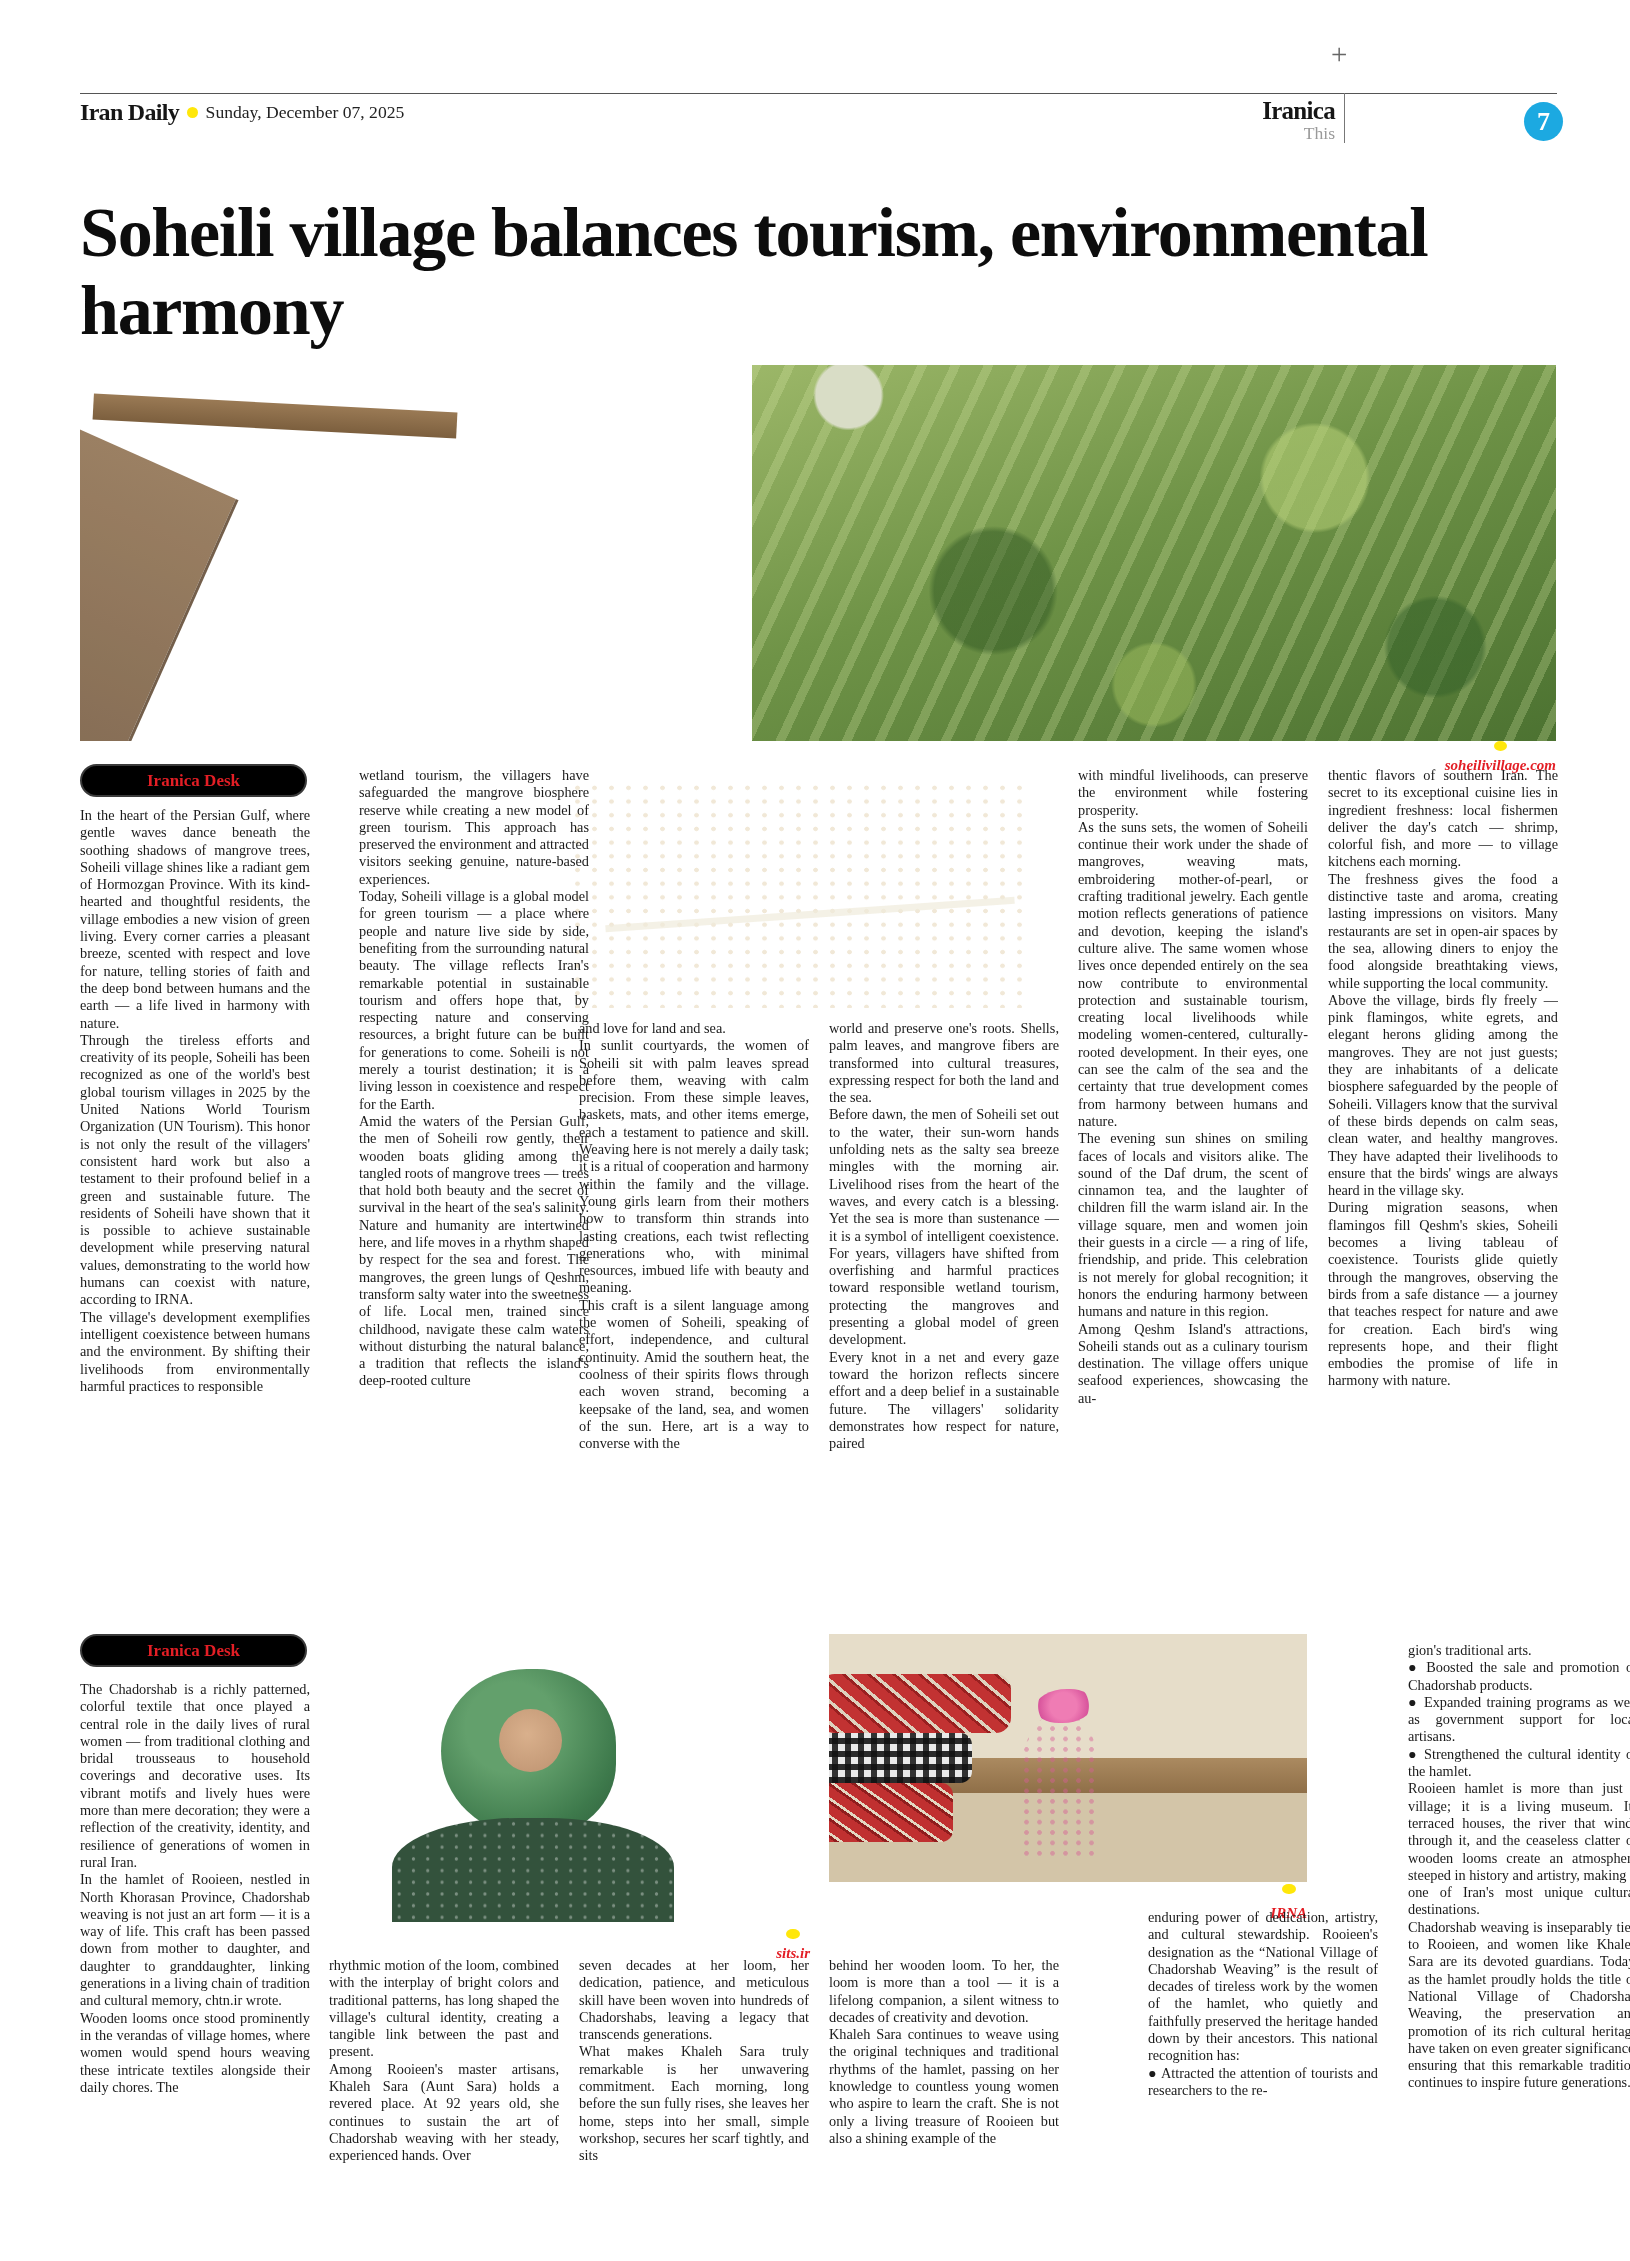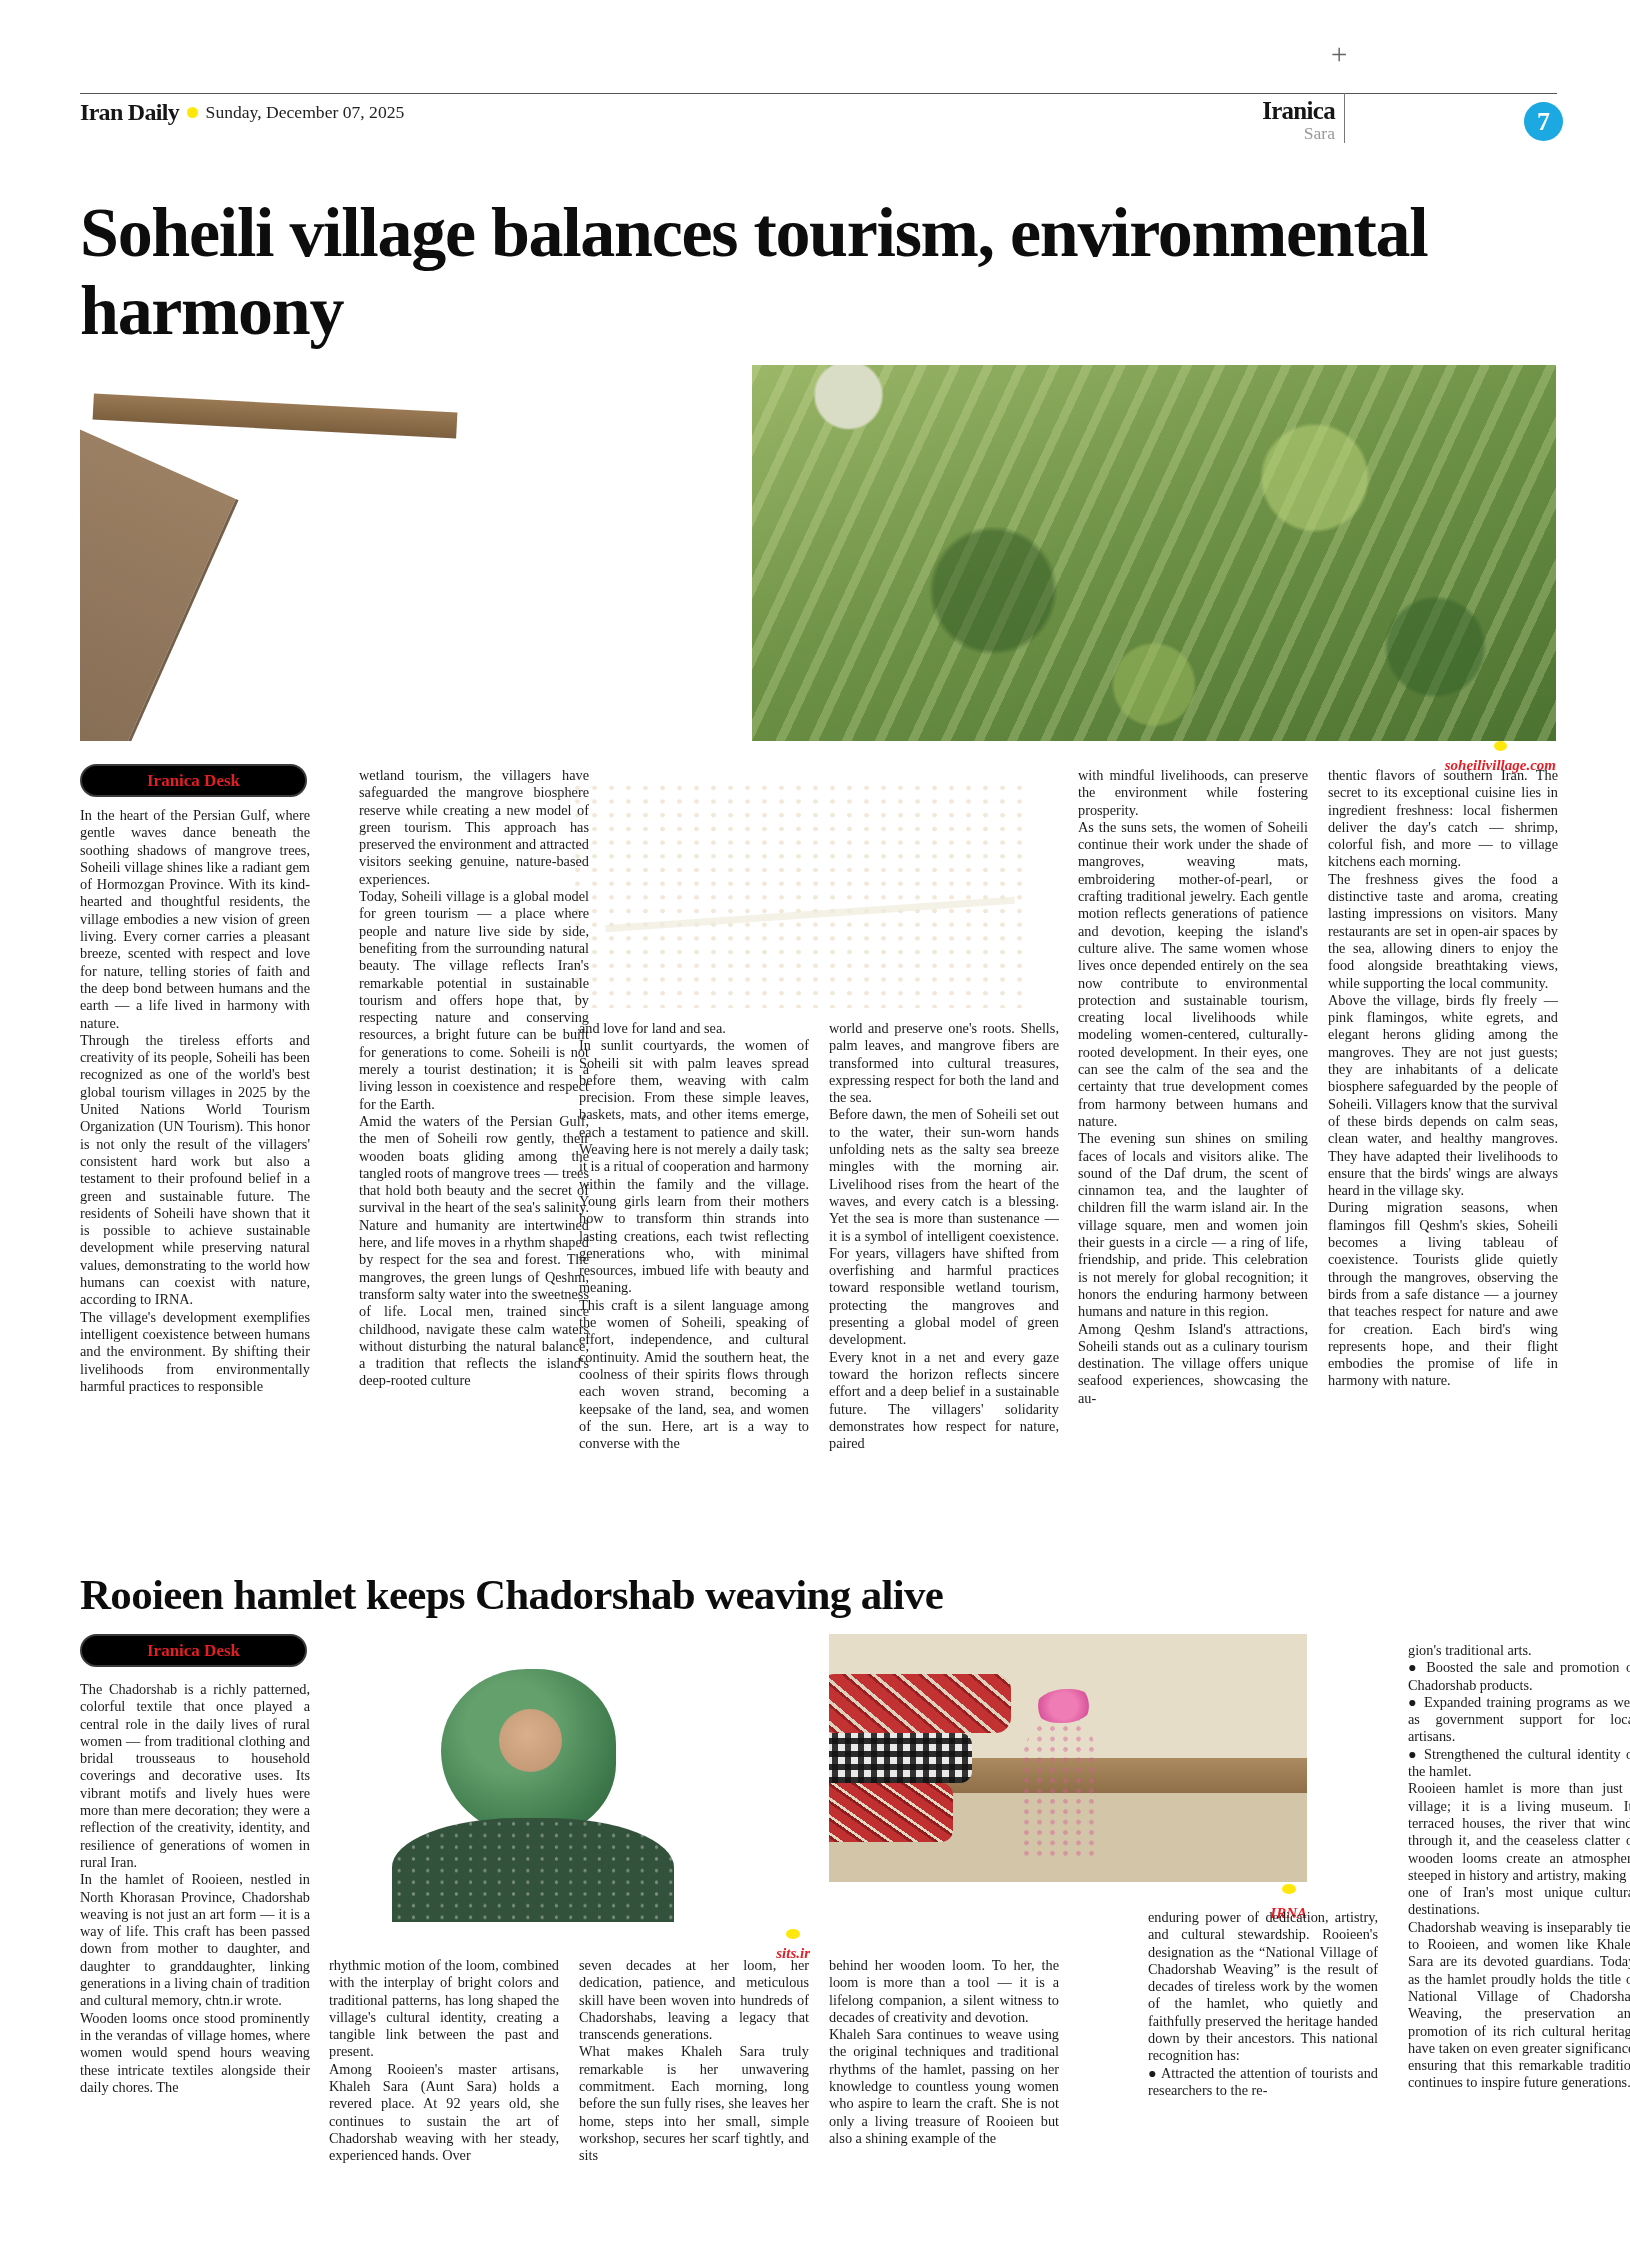--- a/index.html
+++ b/index.html
@@ -113,21 +113,21 @@
   <div class="top-rule"></div>
 
   <div class="masthead">
     <span class="paper-name">Iran Daily</span>
     <span class="yellow-dot"></span>
     <span class="date-text">Sunday, December 07, 2025</span>
   </div>
 
   <div class="section-block">
     <div class="section-name">Iranica</div>
-    <div class="section-sub">Sara</div>
+    <div class="section-sub">This</div>
   </div>
   <div class="header-vrule"></div>
   <div class="page-circle">7</div>
 
   <div class="headline1">Soheili village balances tourism, environmental harmony</div>
 
   <div class="photo ph-harbor" style="left:80px; top:365px; width:662px; height:376px;">
     <div class="walkway"></div>
     <div class="pier"></div>
   </div>
@@ -162,21 +162,20 @@
 Every knot in a net and every gaze toward the horizon reflects sincere effort and a deep belief in a sustainable future. The villagers' solidarity demonstrates how respect for nature, paired</div>
   <div class="col" style="left:1078px; top:767px; height:797px;">with mindful livelihoods, can preserve the environment while fostering prosperity.
 As the suns sets, the women of Soheili continue their work under the shade of mangroves, weaving mats, embroidering mother-of-pearl, or crafting traditional jewelry. Each gentle motion reflects generations of patience and devotion, keeping the island's culture alive. The same women whose lives once depended entirely on the sea now contribute to environmental protection and sustainable tourism, creating local livelihoods while modeling women-centered, culturally-rooted development. In their eyes, one can see the calm of the sea and the certainty that true development comes from harmony between humans and nature.
 The evening sun shines on smiling faces of locals and visitors alike. The sound of the Daf drum, the scent of cinnamon tea, and the laughter of children fill the warm island air. In the village square, men and women join their guests in a circle — a ring of life, friendship, and pride. This celebration is not merely for global recognition; it honors the enduring harmony between humans and nature in this region.
 Among Qeshm Island's attractions, Soheili stands out as a culinary tourism destination. The village offers unique seafood experiences, showcasing the au-</div>
   <div class="col" style="left:1328px; top:767px; height:797px;">thentic flavors of southern Iran. The secret to its exceptional cuisine lies in ingredient freshness: local fishermen deliver the day's catch — shrimp, colorful fish, and more — to village kitchens each morning.
 The freshness gives the food a distinctive taste and aroma, creating lasting impressions on visitors. Many restaurants are set in open-air spaces by the sea, allowing diners to enjoy the food alongside breathtaking views, while supporting the local community.
 Above the village, birds fly freely — pink flamingos, white egrets, and elegant herons gliding among the mangroves. They are not just guests; they are inhabitants of a delicate biosphere safeguarded by the people of Soheili. Villagers know that the survival of these birds depends on calm seas, clean water, and healthy mangroves. They have adapted their livelihoods to ensure that the birds' wings are always heard in the village sky.
 During migration seasons, when flamingos fill Qeshm's skies, Soheili becomes a living tableau of coexistence. Tourists glide quietly through the mangroves, observing the birds from a safe distance — a journey that teaches respect for nature and awe for creation. Each bird's wing represents hope, and their flight embodies the promise of life in harmony with nature.</div>
 
-  <div class="headline2">Rooieen hamlet keeps Chadorshab weaving alive</div>
 
   <div class="desk-badge" style="left:80px; top:1634px;">
     <span>Iranica Desk</span>
   </div>
 
   <div class="photo ph-weaving" style="left:324px; top:1634px; width:486px; height:288px;">
     <div class="threads"></div>
     <div class="scarf"></div>
     <div class="face"></div>
     <div class="dress"></div>

